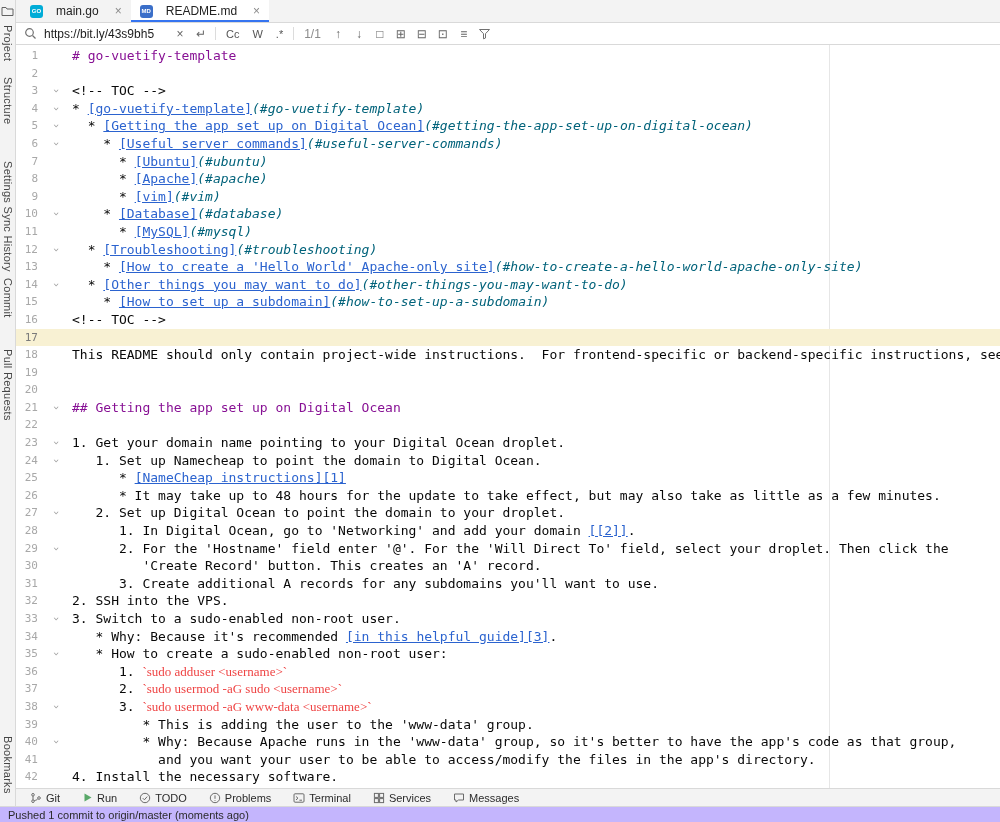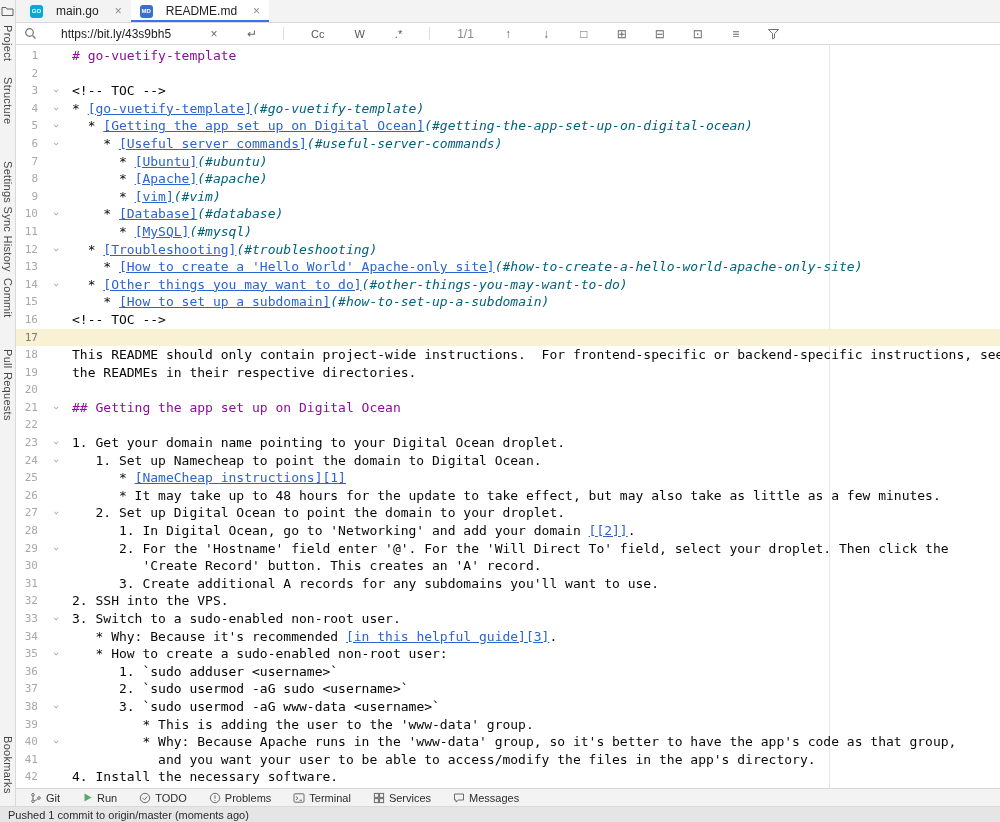--- a/index.html
+++ b/index.html
@@ -23,21 +23,21 @@
   
   .tabbar{height:23px;flex:0 0 23px;background:#f3f3f3;border-bottom:1px solid #d9d9d9;display:flex;align-items:stretch;padding-left:5px;box-sizing:border-box;}
   .tab{display:flex;align-items:center;gap:13px;padding:0 9px;font-size:12px;color:#222;}
   .tab.active{background:#fff;box-shadow:inset 0 -2px 0 #3574f0;}
   .ficon{width:13px;height:13px;border-radius:3px;color:#fff;font-size:6px;font-weight:bold;display:flex;align-items:center;justify-content:center;flex:0 0 13px;}
   .ficon.go{background:#00acd7;}
   .ficon.md{background:#3b6fc9;}
   .tab-close{color:#8a8a8a;font-size:12px;margin-left:3px;line-height:1;}
 
   
-  .findbar{height:22px;flex:0 0 22px;background:#fff;border-bottom:1px solid #d9d9d9;display:flex;align-items:center;gap:24px;padding:0 8px;font-size:12px;box-sizing:border-box;}
+  .findbar{height:22px;flex:0 0 22px;background:#fff;border-bottom:1px solid #d9d9d9;display:flex;align-items:center;gap:7px;padding:0 8px;font-size:12px;box-sizing:border-box;}
   .query{color:#1c1c1c;min-width:122px;}
   .fb-btn{color:#666;font-size:12px;min-width:14px;text-align:center;line-height:1;}
   .fb-toggle{color:#555;font-size:11px;padding:1px 3px;border-radius:3px;}
   .vsep{width:1px;height:13px;background:#dcdcdc;}
   .count{color:#8a8a8a;margin:8px 3px;}
   .svgicon{display:flex;align-items:center;}
 
   
   .editor{position:relative;flex:1;background:#fff;overflow:hidden;}
   .margin-line{position:absolute;left:813px;top:0;bottom:0;width:1px;background:#e6e6e6;}
@@ -47,29 +47,29 @@
   .ed-num{flex:0 0 22px;padding-right:6px;text-align:right;font-size:11px;color:#a8a8a8;}
   .ed-line.caret .ed-num{color:#7a7a7a;}
   .ed-fold{flex:0 0 24px;text-align:center;color:#9b9b9b;font-size:11px;}
   .fold-glyph{display:inline-block;transform:rotate(90deg);}
   .ed-code{padding-left:4px;text-align:right;}
   .sg-h{color:#871094;}
   .sg-c{color:#080808;}
   .sg-t{color:#080808;}
   .sg-lk{color:#2b63cf;text-decoration:underline;}
   .sg-an{color:#00627a;font-style:italic;}
-  .sg-cd{color:#000000;}
+  .sg-cd{color:#ef4444;font-family:Liberation Serif, serif;}
 
   
   .bottombar{height:18px;flex:0 0 18px;background:#f3f3f3;border-top:1px solid #d9d9d9;display:flex;align-items:center;gap:22px;padding:0 14px;font-size:11px;color:#2b2b2b;box-sizing:border-box;}
   .bb-item{display:flex;align-items:center;gap:4px;}
   .bb-icon{display:flex;align-items:center;}
 
   
-  .statusbar{grid-column:1/3;grid-row:2;background:#e5e5e5;border-top:1px solid #d9d9d9;display:flex;align-items:center;padding:0 8px;font-size:11px;color:#2b2b2b;box-sizing:border-box;}
+  .statusbar{grid-column:1/3;grid-row:2;background:#c4b5fd;border-top:1px solid #d9d9d9;display:flex;align-items:center;padding:0 8px;font-size:11px;color:#2b2b2b;box-sizing:border-box;}
 </style>
 </head>
 <body>
 
 <div class="app">
 
   <aside class="stripe">
     <div class="stripe-icon">
       <svg width="13" height="11" viewBox="0 0 13 11">
           <path d="M1 1.5h4l1 1.5h6v6.5H1z" fill="none" stroke="#616161"></path>
@@ -143,21 +143,21 @@
           <div class="ed-line"><div class="ed-num">9</div><div class="ed-fold"></div><div class="ed-code"><span class="sg-t">      * </span><span class="sg-lk">[vim]</span><span class="sg-an">(#vim)</span></div></div>
           <div class="ed-line"><div class="ed-num">10</div><div class="ed-fold"><span class="fold-glyph">›</span></div><div class="ed-code"><span class="sg-t">    * </span><span class="sg-lk">[Database]</span><span class="sg-an">(#database)</span></div></div>
           <div class="ed-line"><div class="ed-num">11</div><div class="ed-fold"></div><div class="ed-code"><span class="sg-t">      * </span><span class="sg-lk">[MySQL]</span><span class="sg-an">(#mysql)</span></div></div>
           <div class="ed-line"><div class="ed-num">12</div><div class="ed-fold"><span class="fold-glyph">›</span></div><div class="ed-code"><span class="sg-t">  * </span><span class="sg-lk">[Troubleshooting]</span><span class="sg-an">(#troubleshooting)</span></div></div>
           <div class="ed-line"><div class="ed-num">13</div><div class="ed-fold"></div><div class="ed-code"><span class="sg-t">    * </span><span class="sg-lk">[How to create a 'Hello World' Apache-only site]</span><span class="sg-an">(#how-to-create-a-hello-world-apache-only-site)</span></div></div>
           <div class="ed-line"><div class="ed-num">14</div><div class="ed-fold"><span class="fold-glyph">›</span></div><div class="ed-code"><span class="sg-t">  * </span><span class="sg-lk">[Other things you may want to do]</span><span class="sg-an">(#other-things-you-may-want-to-do)</span></div></div>
           <div class="ed-line"><div class="ed-num">15</div><div class="ed-fold"></div><div class="ed-code"><span class="sg-t">    * </span><span class="sg-lk">[How to set up a subdomain]</span><span class="sg-an">(#how-to-set-up-a-subdomain)</span></div></div>
           <div class="ed-line"><div class="ed-num">16</div><div class="ed-fold"></div><div class="ed-code"><span class="sg-c">&lt;!-- TOC --&gt;</span></div></div>
           <div class="ed-line caret"><div class="ed-num">17</div><div class="ed-fold"></div><div class="ed-code"></div></div>
           <div class="ed-line"><div class="ed-num">18</div><div class="ed-fold"></div><div class="ed-code"><span class="sg-t">This README should only contain project-wide instructions.  For frontend-specific or backend-specific instructions, see</span></div></div>
-          <div class="ed-line"><div class="ed-num">19</div><div class="ed-fold"></div><div class="ed-code"><span class="sg-t">the READMEs in their respective directories.</span></div></div>
+          <div class="ed-line"><div class="ed-num">19</div><div class="ed-fold"></div></div>
           <div class="ed-line"><div class="ed-num">20</div><div class="ed-fold"></div><div class="ed-code"></div></div>
           <div class="ed-line"><div class="ed-num">21</div><div class="ed-fold"><span class="fold-glyph">›</span></div><div class="ed-code"><span class="sg-h">## Getting the app set up on Digital Ocean</span></div></div>
           <div class="ed-line"><div class="ed-num">22</div><div class="ed-fold"></div><div class="ed-code"></div></div>
           <div class="ed-line"><div class="ed-num">23</div><div class="ed-fold"><span class="fold-glyph">›</span></div><div class="ed-code"><span class="sg-t">1. Get your domain name pointing to your Digital Ocean droplet.</span></div></div>
           <div class="ed-line"><div class="ed-num">24</div><div class="ed-fold"><span class="fold-glyph">›</span></div><div class="ed-code"><span class="sg-t">   1. Set up Namecheap to point the domain to Digital Ocean.</span></div></div>
           <div class="ed-line"><div class="ed-num">25</div><div class="ed-fold"></div><div class="ed-code"><span class="sg-t">      * </span><span class="sg-lk">[NameCheap instructions][1]</span></div></div>
           <div class="ed-line"><div class="ed-num">26</div><div class="ed-fold"></div><div class="ed-code"><span class="sg-t">      * It may take up to 48 hours for the update to take effect, but may also take as little as a few minutes.</span></div></div>
           <div class="ed-line"><div class="ed-num">27</div><div class="ed-fold"><span class="fold-glyph">›</span></div><div class="ed-code"><span class="sg-t">   2. Set up Digital Ocean to point the domain to your droplet.</span></div></div>
           <div class="ed-line"><div class="ed-num">28</div><div class="ed-fold"></div><div class="ed-code"><span class="sg-t">      1. In Digital Ocean, go to 'Networking' and add your domain </span><span class="sg-lk">[[2]]</span><span class="sg-t">.</span></div></div>
           <div class="ed-line"><div class="ed-num">29</div><div class="ed-fold"><span class="fold-glyph">›</span></div><div class="ed-code"><span class="sg-t">      2. For the 'Hostname' field enter '@'. For the 'Will Direct To' field, select your droplet. Then click the</span></div></div>

